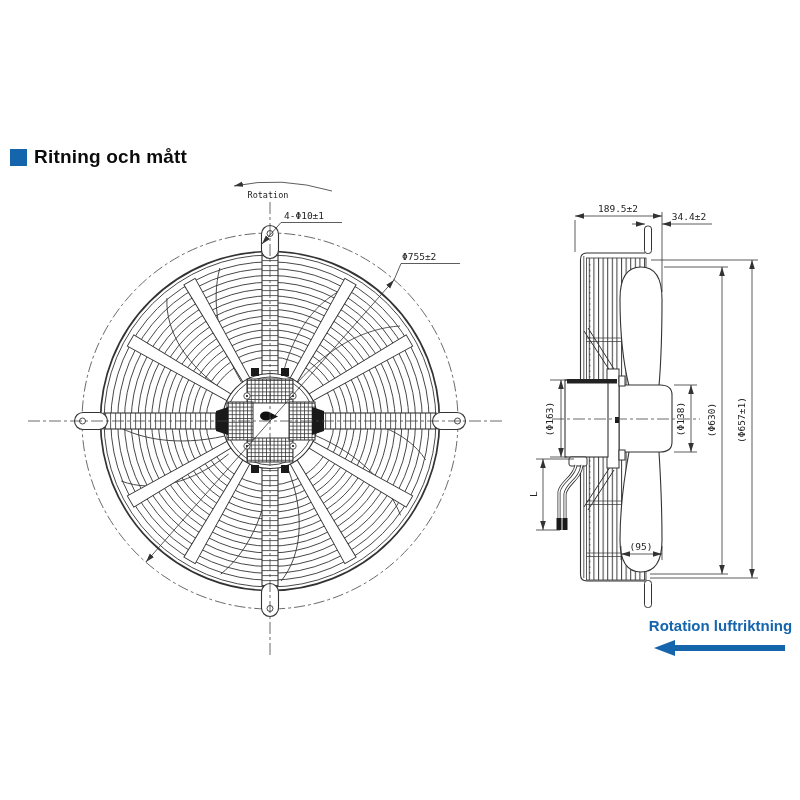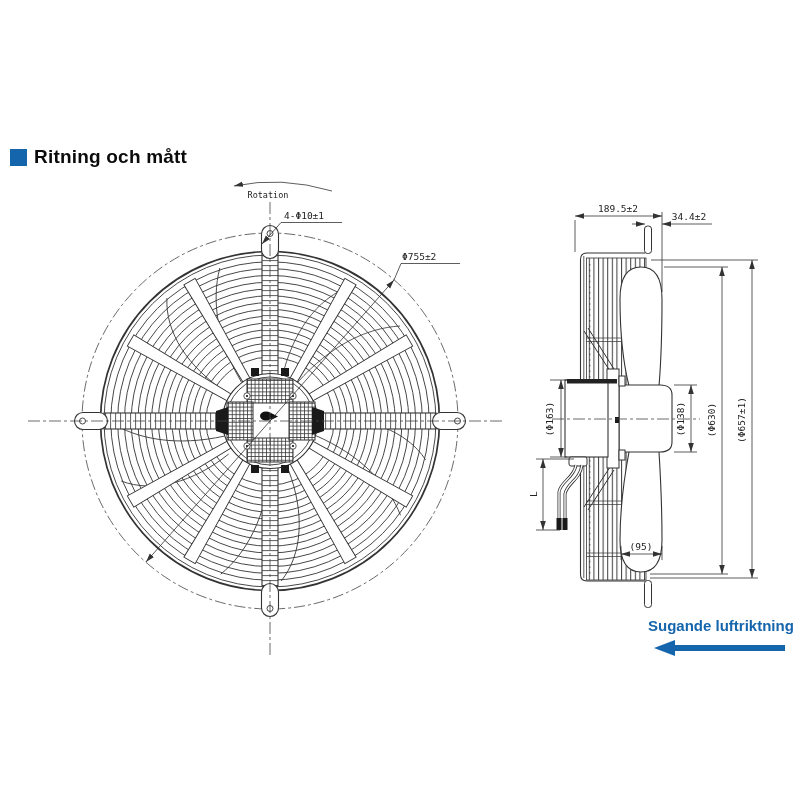--- a/index.html
+++ b/index.html
@@ -293,20 +293,20 @@
       <g>
         <line class="thin" x1="536" y1="459" x2="574" y2="459"></line>
         <line class="thin" x1="536" y1="530" x2="560" y2="530"></line>
         <line class="thin" x1="543" y1="459" x2="543" y2="530" marker-start="url(#ah)" marker-end="url(#ah)"></line>
         <text x="537" y="494" text-anchor="middle" transform="rotate(-90 537 494)">L</text>
       </g>
     </g>
   </svg>
 
   <div id="airflow">
-    <div class="txt">Sugande luftriktning</div>
+    <div class="txt">Rotation luftriktning</div>
     <div class="arrow">
       <div class="tri"></div>
       <div class="shaft"></div>
     </div>
   </div>
 
 </div>
 
 </body></html>

